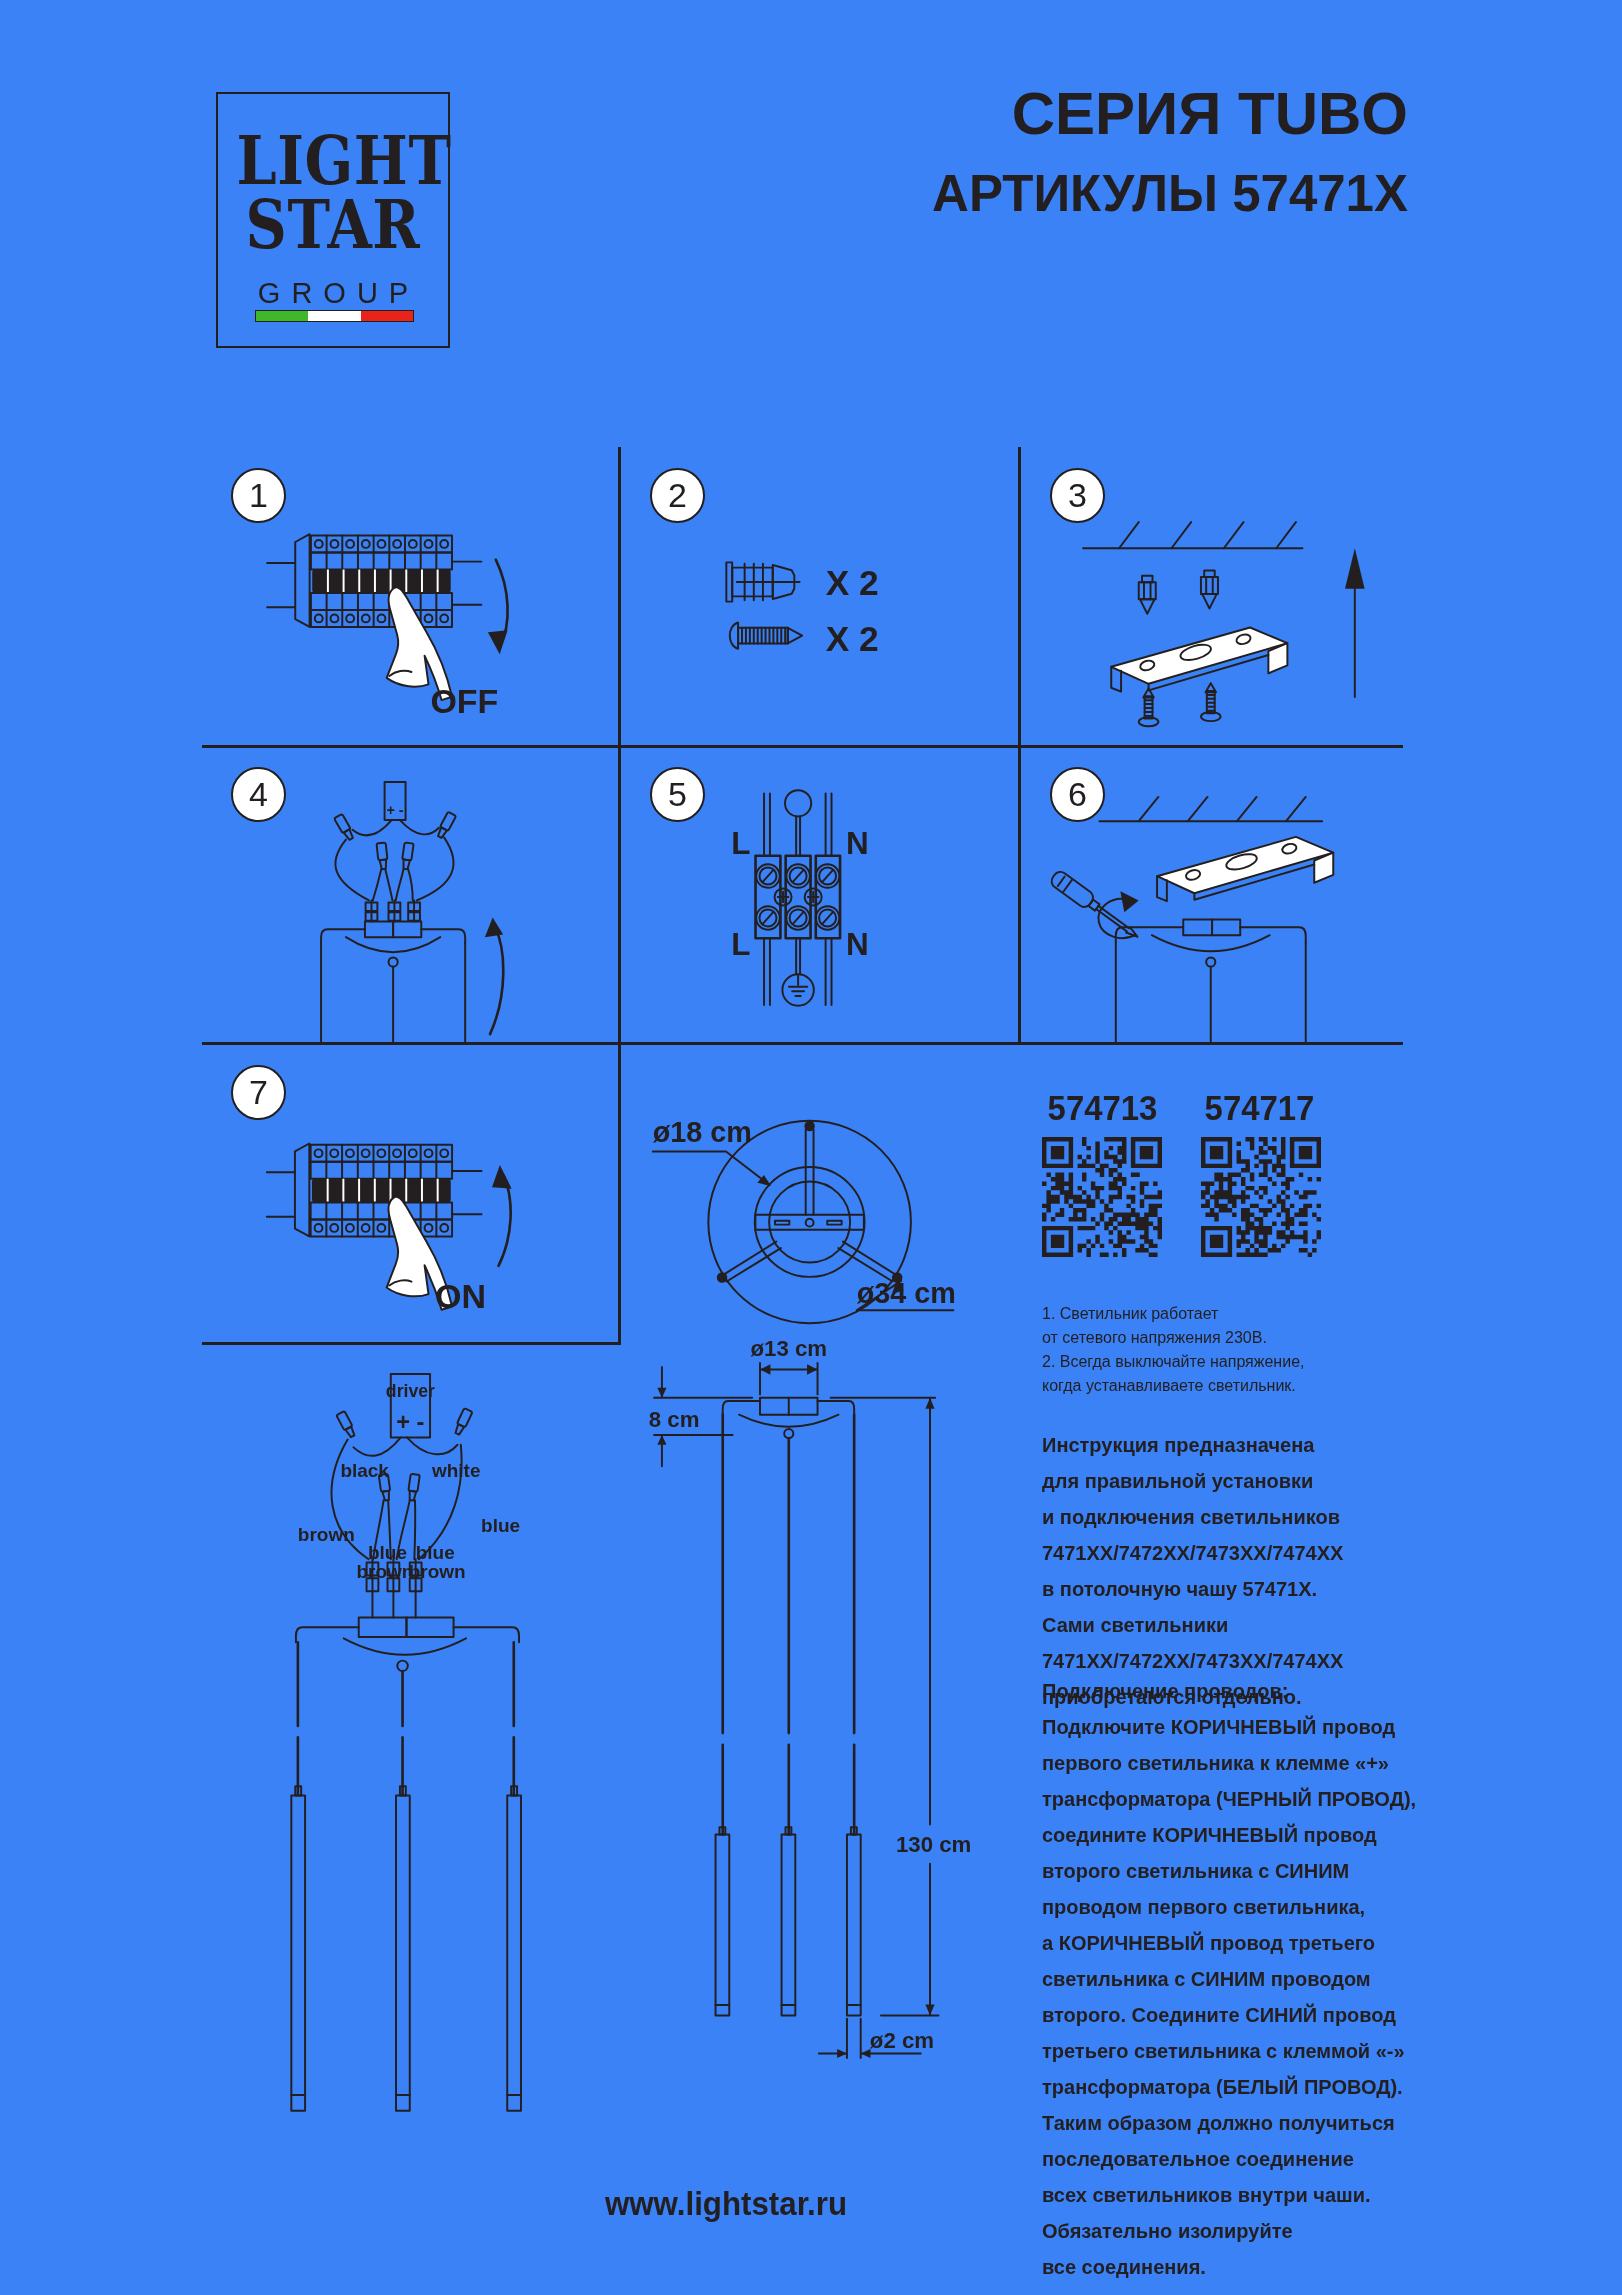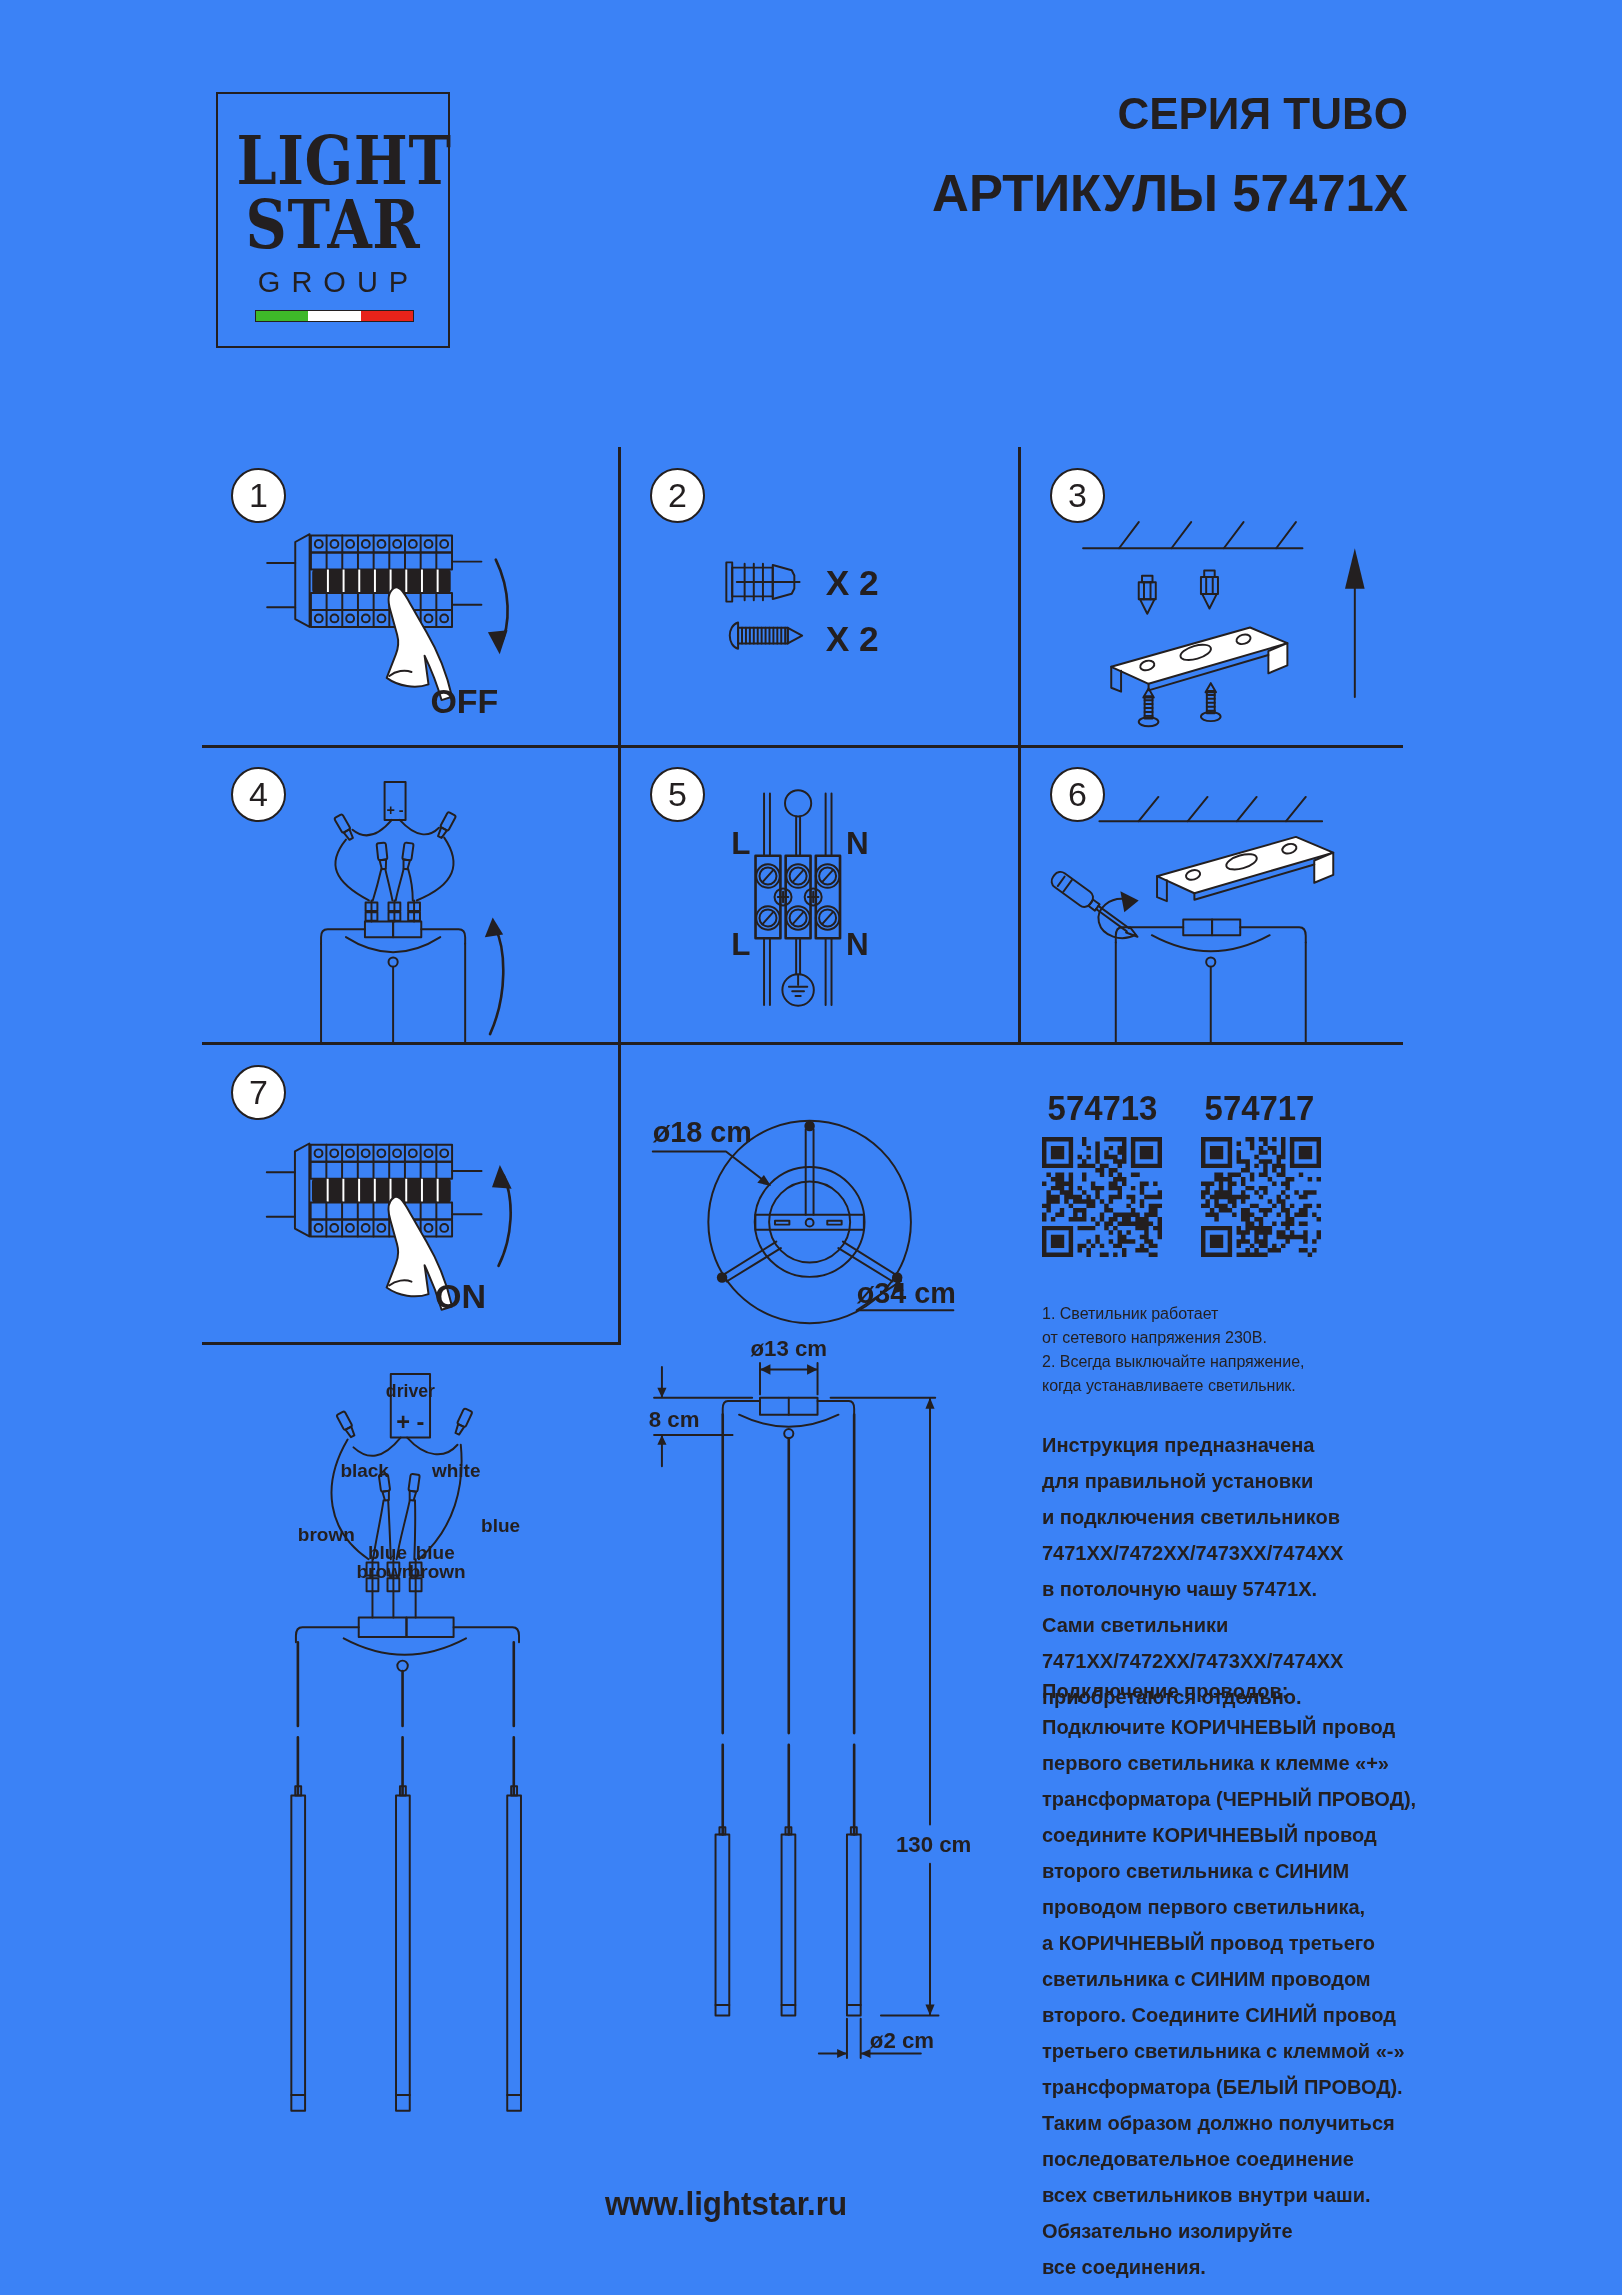--- a/index.html
+++ b/index.html
@@ -7,27 +7,27 @@
         font-family:"Liberation Sans",sans-serif;color:#231f20;overflow:hidden}
   .pre{white-space:pre-line}
   .line{position:absolute;background:#231f20}
   .circle{position:absolute;width:51px;height:51px;border:2.6px solid #231f20;border-radius:50%;
           display:flex;align-items:center;justify-content:center;font-size:34px;background:#fff}
   
   .logo-box{position:absolute;left:216px;top:92px;width:230px;height:252px;border:2.6px solid #231f20;text-align:center}
   .logo-word{font-family:"DejaVu Serif","Liberation Serif",serif;font-weight:bold;font-size:68px;line-height:64px;
              letter-spacing:0.7px;transform:scaleX(.84);transform-origin:center;margin:0}
   .logo-top{margin-top:34px}
-  .logo-group{font-size:29px;font-weight:400;letter-spacing:11px;margin-top:10px;text-indent:11px}
+  .logo-group{font-size:29px;font-weight:400;letter-spacing:11px;margin-top:21px;text-indent:11px}
   .flag{position:absolute;left:37px;bottom:23.6px;width:157px;height:10.5px;border:1.3px solid #231f20;display:flex}
   .flag>div{flex:1 1 0}
   .fg{background:#3eb829}.fw{background:#ffffff}.fr{background:#e8231a}
   
   .hdr{position:absolute;left:720px;top:90px;width:688px;text-align:right;font-weight:bold}
-  .hdr-series{font-size:44px;line-height:47px}
+  .hdr-series{font-size:60px;line-height:47px}
   .hdr-articles{font-size:51px;line-height:47px;margin-top:33px}
   .hdr-title{font-size:39px;line-height:52px;letter-spacing:2px;margin-top:60px}
   
   .notes{position:absolute;left:1042px;top:1302px;width:376px;font-size:16px;line-height:24px}
   .para{position:absolute;left:1042px;width:376px;font-size:20px;line-height:36px;font-weight:bold}
   .qr-label{position:absolute;width:121px;text-align:center;font-size:35px;font-weight:bold;transform:scaleX(.94)}
   .footer{position:absolute;left:582px;top:2184px;width:288px;text-align:center;font-size:34px;font-weight:bold;transform:scaleX(.92)}
   svg{position:absolute;overflow:visible}
   svg text{font-family:"Liberation Sans",sans-serif;fill:#231f20}
   .s3{stroke:#231f20;stroke-width:3;fill:none;stroke-linecap:round;stroke-linejoin:round}

